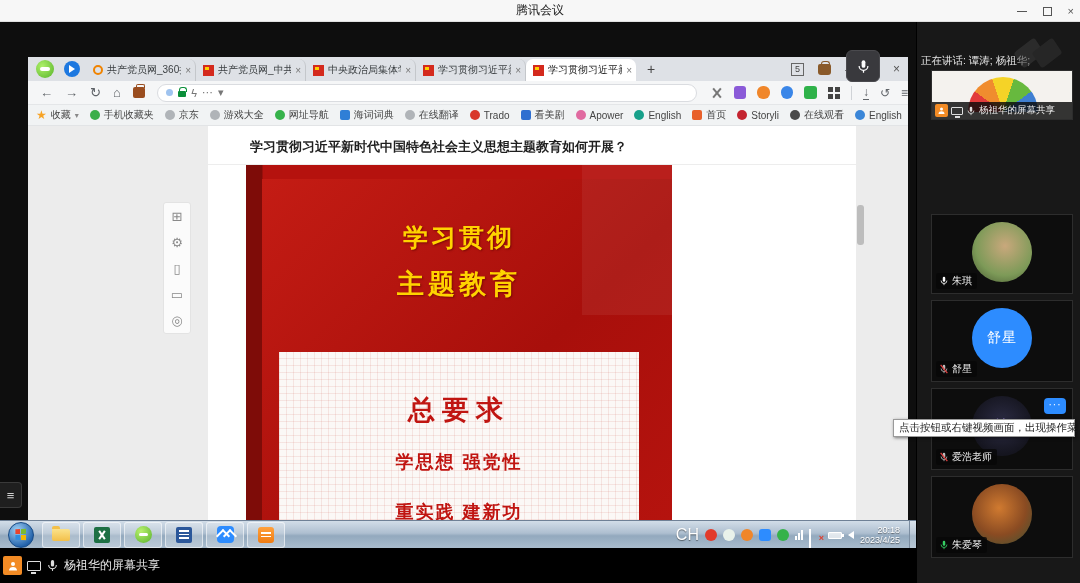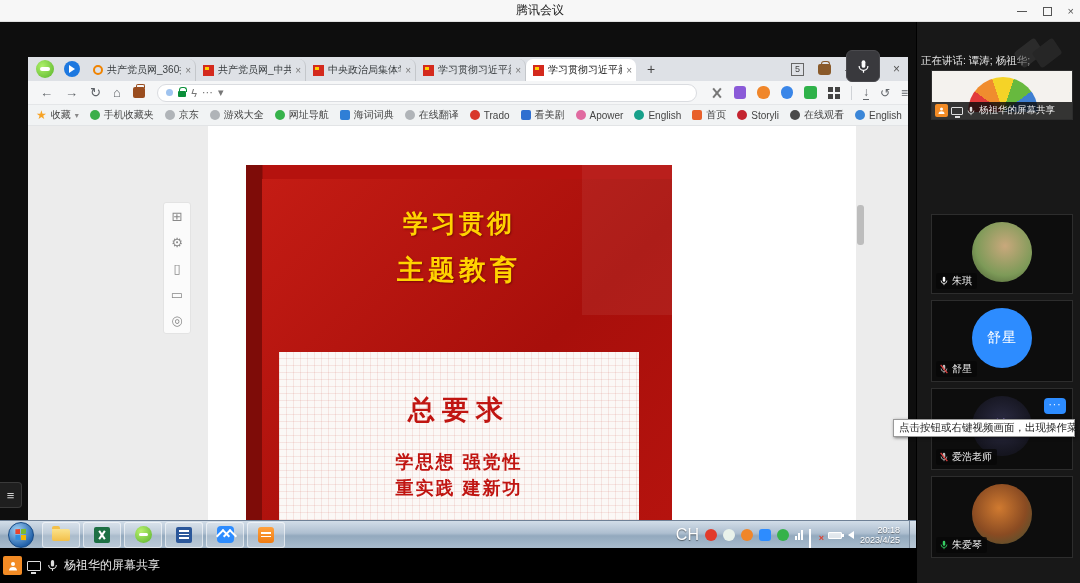--- a/index.html
+++ b/index.html
@@ -65,29 +65,29 @@
   .bmstar { color:#f7a325; font-size:12px; }
   .bmcaret { color:#888; font-size:8px; }
 
   .bcontent { position:absolute; left:0; top:69px; width:880px; height:394px; background:#ececec; overflow:hidden; }
   .wpage { position:absolute; left:180px; top:0; width:648px; height:394px; background:#fff; }
   .ptitle { padding:12px 0 8px 42px; font-size:13px; font-weight:bold; color:#1f1f1f; border-bottom:1px solid #ededed; }
   .slide { position:absolute; left:38px; top:39px; width:426px; height:355px; background:linear-gradient(90deg,#7e0c08 0px,#7e0c08 16px,#b5120e 17px); overflow:hidden; }
   .slide .inner { position:absolute; left:16px; top:14px; right:0; bottom:0; background:linear-gradient(135deg,#c41c14 0%, #a80f0b 60%, #b5130e 100%); }
   .slide .hl { position:absolute; right:0; top:0; width:90px; height:150px; background:rgba(255,255,255,0.06); }
   .sline { position:relative; text-align:center; color:#ffd300; font-weight:bold; text-shadow:1px 1px 2px rgba(90,0,0,.6); }
-  .s1 { margin-top:42px; font-size:25px; letter-spacing:3px; }
+  .s1 { margin-top:56px; font-size:25px; letter-spacing:3px; }
   .s2 { margin-top:12px; font-size:26px; letter-spacing:0px; }
   .s3 { margin-top:12px; font-size:27px; letter-spacing:4px; }
   .card { position:absolute; left:33px; top:187px; width:360px; height:168px; background:#fbf8f6;
     background-image:repeating-linear-gradient(0deg, rgba(205,90,78,.13) 0 1px, transparent 1px 7px),repeating-linear-gradient(90deg, rgba(205,90,78,.13) 0 1px, transparent 1px 7px);
     text-align:center; }
   .c1 { margin-top:40px; font-size:27px; font-weight:bold; color:#c01511; letter-spacing:7px; }
   .c2 { margin-top:22px; font-size:18px; font-weight:bold; color:#c01511; letter-spacing:2px; }
-  .c3 { margin-top:2px; font-size:18px; font-weight:bold; color:#c01511; letter-spacing:2px; }
+  .c3 { margin-top:26px; font-size:18px; font-weight:bold; color:#c01511; letter-spacing:2px; }
 
   .toolstrip { position:absolute; left:135px; top:76px; width:28px; height:132px; background:#fbfbfb; border:1px solid #e3e3e3; border-radius:3px; display:flex; flex-direction:column; align-items:center; justify-content:space-around; color:#8a8a8a; font-size:13px; }
   .pgscroll { position:absolute; left:829px; top:79px; width:7px; height:40px; background:#bdbdbd; border-radius:3px; }
 
   
   .floatmic { left:874px; top:50px; width:34px; height:32px; background:#39393d; border:1px solid #4a4a4e; border-radius:6px; display:flex; align-items:center; justify-content:center; }
 
   
   .panel { left:916px; top:22px; width:164px; height:561px; background:#181818; border-left:1px solid #000; }
   .speakhdr { position:absolute; left:4px; top:32px; font-size:10.5px; color:#e5e5e5; white-space:nowrap; }
@@ -300,20 +300,21 @@
         </span>
       <span class="bm">
           <i class="bmi" style="background: rgb(58, 134, 216);"></i>
           <span>English</span>
         </span>
 
     </div>
 
     <div class="bcontent">
       <div class="wpage">
+        <div class="ptitle">学习贯彻习近平新时代中国特色社会主义思想主题教育如何开展？</div>
         <div class="slide">
           <div class="inner"></div>
           <div class="hl"></div>
           <div class="sline s1">学习贯彻</div>
           <div class="sline s3">主题教育</div>
           <div class="card">
             <div class="c1">总要求</div>
             <div class="c2">学思想 强党性</div>
             <div class="c3">重实践 建新功</div>
           </div>

